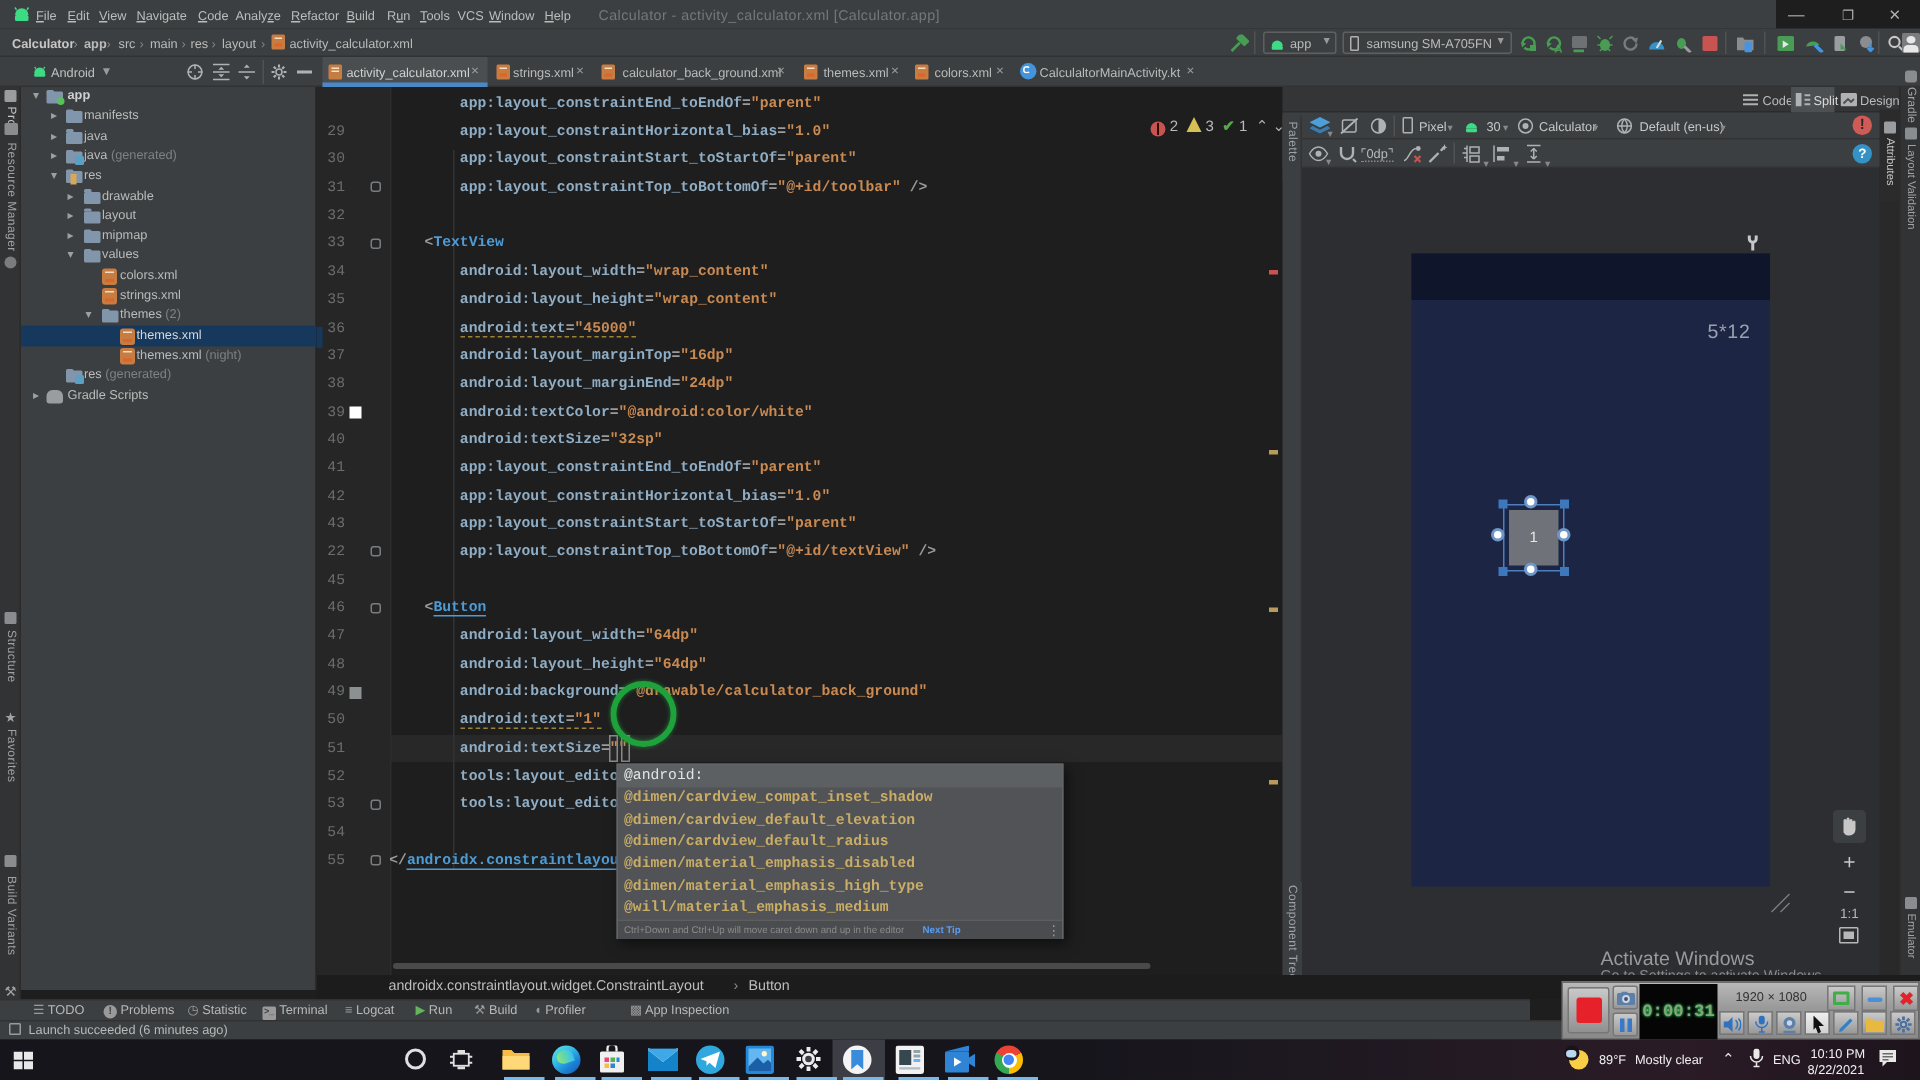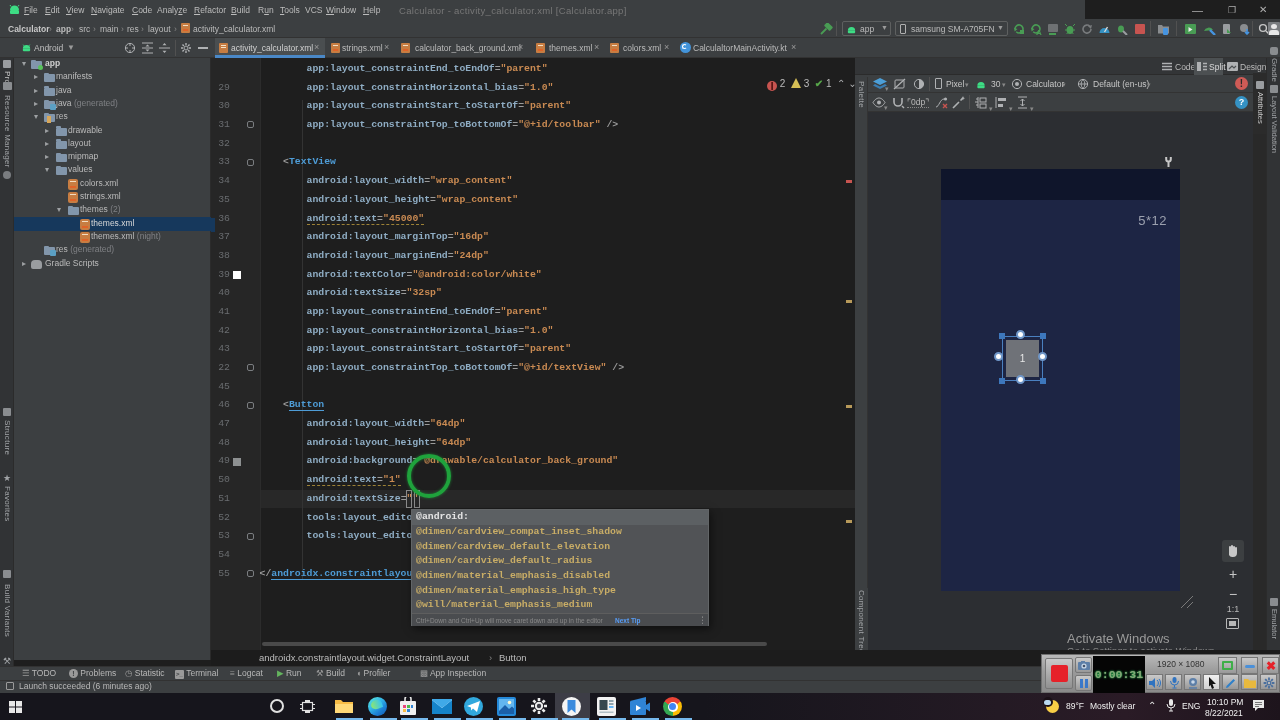--- a/index.html
+++ b/index.html
@@ -1,21 +1,21 @@
 <!DOCTYPE html>
 <html><head><meta charset="utf-8">
 <style>
 *{margin:0;padding:0;box-sizing:border-box;}
 html,body{width:1280px;height:720px;overflow:hidden;background:#1e1e1e;}
 body{font-family:"Liberation Sans",sans-serif;position:relative;}
 .ab{position:absolute;}
 .ui{font-size:8.5px;color:#bbbbbb;}
 .mono{font-family:"Liberation Mono",monospace;}
 
-#menubar{left:0;top:0;width:1085px;height:19px;background:#3c3f41;color:#bcbcbc;font-size:8.5px;}
+#menubar{left:0;top:0;width:1184px;height:19px;background:#3c3f41;color:#bcbcbc;font-size:8.5px;}
 #menubar .mi{position:absolute;top:3px;}
 #toolbar{left:0;top:19px;width:1280px;height:19px;background:#3c3f41;border-bottom:1px solid #323232;}
 #tabrow{left:0;top:38px;width:1280px;height:20px;background:#3c3f41;border-bottom:1px solid #323232;}
 .combo{position:absolute;top:2px;height:15px;border:1px solid #5e6060;border-radius:2px;color:#bbbbbb;font-size:8.5px;}
 .tab{position:absolute;top:0;height:20px;color:#bbbbbb;font-size:8.5px;}
 .tabx{color:#9a9a9a;font-size:9px;}
 
 #lstripe{left:0;top:58px;width:14px;height:635px;background:#313335;border-right:1px solid #2b2b2b;}
 #rstripe{left:1266px;top:58px;width:14px;height:592px;background:#313335;border-left:1px solid #2b2b2b;}
 .vtext{position:absolute;writing-mode:vertical-rl;font-size:8px;color:#a0a3a6;letter-spacing:0.3px;white-space:nowrap;}
@@ -32,21 +32,21 @@
 .uw{border-bottom:1px dashed #9d8236;padding-bottom:0px;}
 .ul{border-bottom:1px solid #4e9cd6;}
 .fold{position:absolute;width:7px;height:7px;border:1px solid #7a7d80;border-radius:2px;left:36px;}
 
 #design{left:855px;top:58px;width:411px;height:592px;background:#292929;}
 #dhead{position:absolute;left:0;top:0;width:411px;height:17px;background:#333537;border-bottom:1px solid #2b2b2b;color:#bbbbbb;font-size:8.5px;}
 #dtool1{position:absolute;left:0;top:17px;width:411px;height:18px;background:#3c3f41;border-bottom:1px solid #333;}
 #dtool2{position:absolute;left:0;top:35px;width:411px;height:19px;background:#3c3f41;border-bottom:1px solid #333;}
 
 #crumbbar{left:211px;top:650px;width:1069px;height:16px;background:#1c1c1c;color:#b0b0b0;font-size:9.5px;}
-#toolwin{left:0;top:666px;width:1280px;height:14px;background:#3c3f41;border-top:1px solid #323232;color:#b8b8b8;font-size:8.5px;}
+#toolwin{left:0;top:666px;width:1020px;height:14px;background:#3c3f41;border-top:1px solid #323232;color:#b8b8b8;font-size:8.5px;}
 #statusbar{left:0;top:680px;width:1280px;height:13px;background:#3c3f41;border-top:1px solid #323232;color:#b8b8b8;font-size:8.5px;}
 #taskbar{left:0;top:693px;width:1280px;height:27px;background:linear-gradient(90deg,#16151c 0%,#16151c 55%,#241a24 78%,#2a1b26 88%,#1d141c 100%);}
 .twi{position:absolute;top:1px;white-space:nowrap;}
 </style></head>
 <body>
 
 <div class="ab" id="menubar">
  <svg class="ab" style="left:8px;top:4px" width="13" height="11" viewBox="0 0 13 11">
       <path d="M2 6a4.5 4.5 0 0 1 9 0z" fill="#3ddc84"></path>
       <rect x="2" y="6" width="9" height="4" rx="1" fill="#3ddc84"></rect>
@@ -606,21 +606,21 @@
 </div>
 
 <div class="ab" id="crumbbar">
  <span class="ab" style="left:48px;top:2px;color:#bcbcbc">androidx.constraintlayout.widget.ConstraintLayout</span>
  <span class="ab" style="left:278px;top:2px;color:#888">›</span>
  <span class="ab" style="left:288px;top:2px;color:#bcbcbc">Button</span>
 </div>
 
 <div class="ab" style="left:411px;top:509px;width:298px;height:117px;background:#515356;border:1px solid #626567;box-shadow:2px 3px 8px rgba(0,0,0,0.5);z-index:30">
  <div class="ab" style="left:0;top:0;width:296px;height:14.5px;background:#5c6063"></div>
- <div class="mono" style="position:absolute;left:4px;top:1px;font-size:9.8px;font-weight:bold;color:#e4e4e4">@android:</div>
+ <div class="mono" style="position:absolute;left:4px;top:1px;font-size:9.8px;font-weight:normal;color:#e4e4e4">@android:</div>
  <div class="mono" style="position:absolute;left:4px;top:16px;font-size:9.8px;font-weight:bold;color:#c9ad66">@dimen/cardview_compat_inset_shadow</div>
  <div class="mono" style="position:absolute;left:4px;top:30.5px;font-size:9.8px;font-weight:bold;color:#c9ad66">@dimen/cardview_default_elevation</div>
  <div class="mono" style="position:absolute;left:4px;top:45px;font-size:9.8px;font-weight:bold;color:#c9ad66">@dimen/cardview_default_radius</div>
  <div class="mono" style="position:absolute;left:4px;top:60px;font-size:9.8px;font-weight:bold;color:#c9ad66">@dimen/material_emphasis_disabled</div>
  <div class="mono" style="position:absolute;left:4px;top:74.5px;font-size:9.8px;font-weight:bold;color:#c9ad66">@dimen/material_emphasis_high_type</div>
  <div class="mono" style="position:absolute;left:4px;top:89px;font-size:9.8px;font-weight:bold;color:#c9ad66">@will/material_emphasis_medium</div>
  <div class="ab" style="left:0;top:103px;width:296px;height:13px;background:#4a4c4f;border-top:1px solid #5e5e5e">
    <span class="ab" style="left:4px;top:3px;font-size:6.5px;color:#8a8a8a">Ctrl+Down and Ctrl+Up will move caret down and up in the editor</span>
    <span class="ab" style="left:203px;top:3px;font-size:6.5px;color:#589df6;font-weight:bold">Next Tip</span>
    <span class="ab" style="left:286px;top:1px;font-size:9px;color:#9a9a9a">⋮</span>

